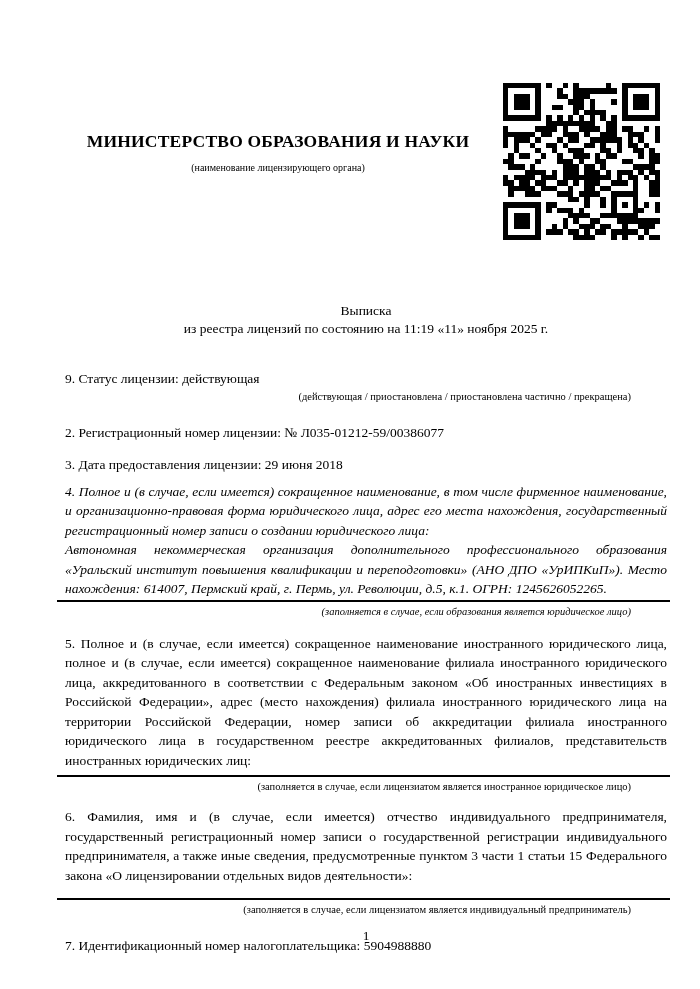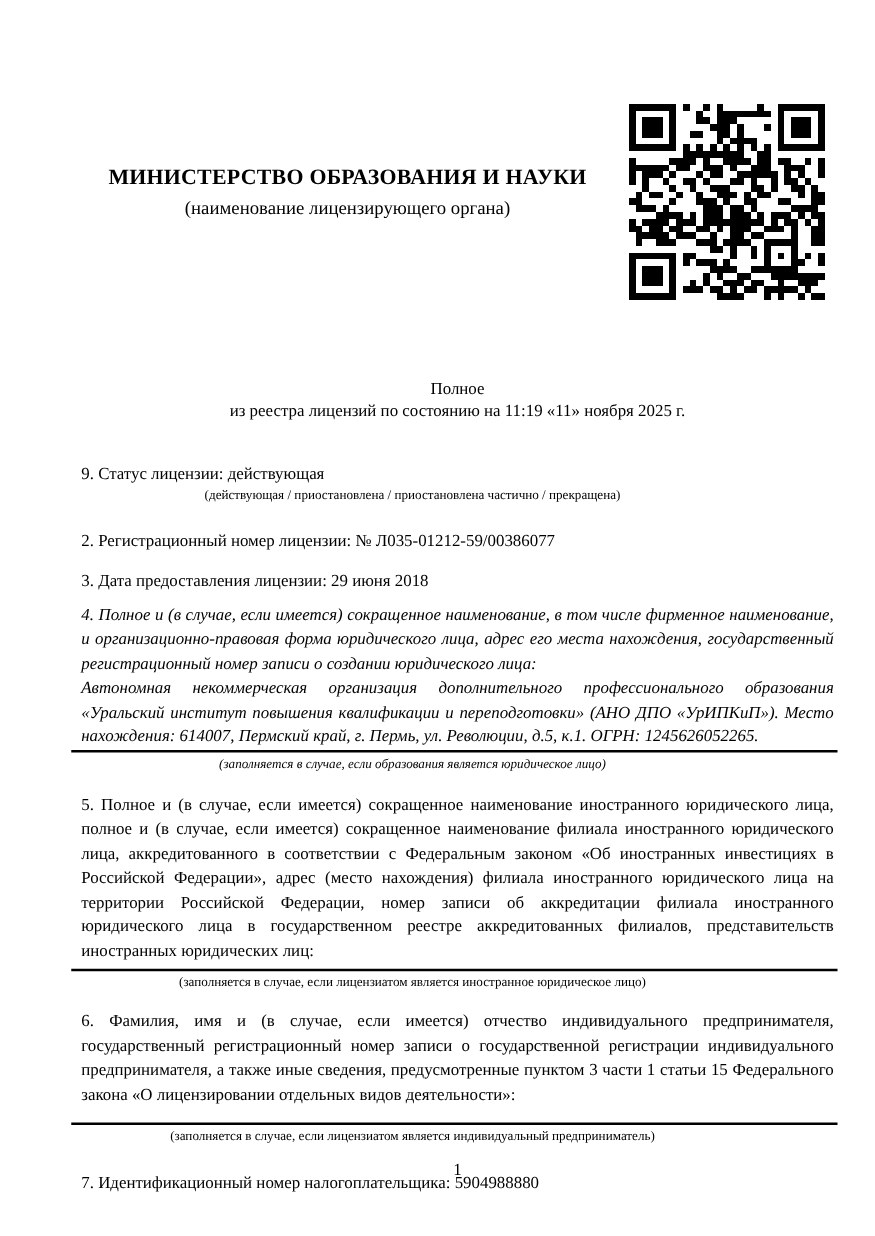--- a/index.html
+++ b/index.html
@@ -25,21 +25,21 @@
     width: 426px;
     text-align: center;
   }
   .ministry-line {
     font-weight: bold;
     font-size: 17.5px;
     line-height: 25px;
     letter-spacing: 0.2px;
   }
   .ministry-caption {
-    font-size: 15px;
+    font-size: 10px;
     line-height: 13px;
     margin-top: 7px;
   }
   .qr {
     position: absolute;
     top: 83px;
     left: 503px;
     width: 157px;
     height: 157px;
   }
@@ -56,21 +56,21 @@
   }
   .doc-title {
     text-align: center;
     line-height: 17.5px;
     margin-bottom: 32px;
   }
   .para { text-align: justify; }
   .caption {
     font-size: 10.5px;
     line-height: 13px;
-    text-align: center;
+    text-align: right;
     transform: translateX(-36px);
   }
   .fill-line {
     height: 0;
     border-top: 2px solid #000;
     margin-left: -8px;
     margin-right: -3px;
   }
   .item-1 .caption { margin-top: 1px; }
   .item-2 { margin-top: 20px; }
@@ -549,21 +549,21 @@
         <rect x="22" y="28" width="1" height="1"></rect>
         <rect x="25" y="28" width="1" height="1"></rect>
         <rect x="27" y="28" width="1" height="1"></rect>
         <rect x="28" y="28" width="1" height="1"></rect>
       </svg>
     </div>
 
   <div class="body">
 
     <div class="doc-title">
-      <div>Полное</div>
+      <div>Выписка</div>
       <div>из реестра лицензий по состоянию на 11:19 «11» ноября 2025 г.</div>
     </div>
 
     <div class="item item-1">
       <div>9. Статус лицензии: действующая</div>
       <div class="caption">(действующая / приостановлена / приостановлена частично / прекращена)</div>
     </div>
 
     <div class="item item-2">
       <div>2. Регистрационный номер лицензии: № Л035-01212-59/00386077</div>

